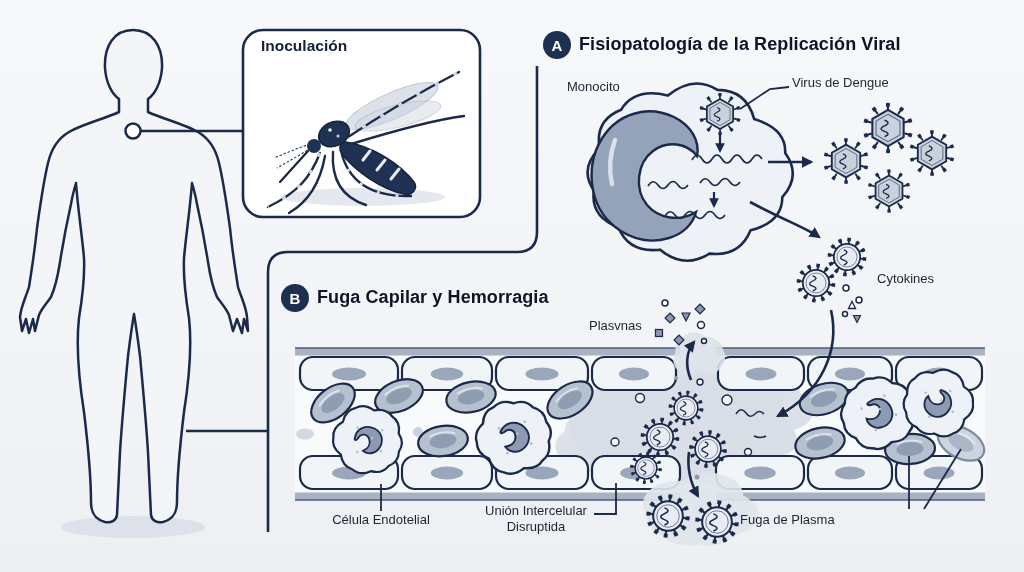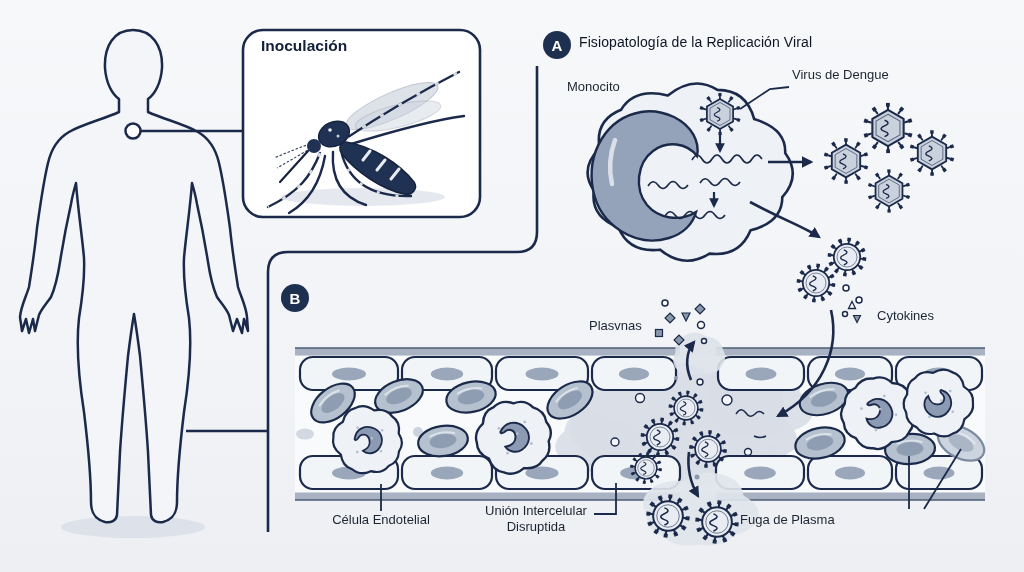--- a/index.html
+++ b/index.html
@@ -8,21 +8,21 @@
     background:linear-gradient(180deg,#f7f8fa 0%,#f2f4f7 55%,#edeff3 100%);
     font-family:"Liberation Sans", sans-serif;
   }
   .stage svg{position:absolute;left:0;top:0;}
   .lbl{
     position:absolute;font-size:13px;line-height:1.25;color:#1c2432;
     font-weight:500;white-space:nowrap;
   }
   .lbl.center{transform:translateX(-50%);text-align:center;}
   .title{
-    position:absolute;font-size:14px;font-weight:400;color:#0e1426;white-space:nowrap;
+    position:absolute;font-size:18px;font-weight:700;color:#0e1426;white-space:nowrap;
     letter-spacing:.1px;
   }
   .box-title{position:absolute;font-size:15.5px;font-weight:700;color:#14203a;}
   .badge{
     position:absolute;width:28px;height:28px;border-radius:50%;
     background:#1e3050;color:#ffffff;font-weight:700;font-size:15px;
     display:flex;align-items:center;justify-content:center;
   }
 </style>
 </head>
@@ -423,24 +423,25 @@
         <path d="M 853.5 315.5 L 860.5 315.5 L 857 322.5 Z" fill="#8b97ab" stroke="#1b2a4a" stroke-width="1.2"></path>
         <circle cx="845" cy="314" r="2.5" fill="#ffffff" stroke="#1b2a4a" stroke-width="1.5"></circle>
       </g>
   </svg>
 
   <div class="box-title" style="left:261px;top:37px;">Inoculación</div>
 
   <div class="badge" style="left:543px;top:31px;">A</div>
   <div class="title" style="left:579px;top:34px;">Fisiopatología de la Replicación Viral</div>
   <div class="lbl" style="left:567px;top:79px;">Monocito</div>
-  <div class="lbl" style="left:792px;top:67px;">Virus de Dengue</div>
-  <div class="lbl" style="left:877px;top:271px;margin-top:37px;">Cytokines</div>
+  <div class="lbl" style="left:792px;top:75px;">Virus de Dengue</div>
+  <div class="lbl" style="left:877px;top:271px;">Cytokines</div>
 
   <div class="badge" style="left:281px;top:284px;">B</div>
+  <div class="title" style="left:317px;top:287px;">Fuga Capilar y Hemorragia</div>
   <div class="lbl" style="left:589px;top:318px;">Plasvnas</div>
   <div class="lbl center" style="left:381px;top:512px;">Célula Endotelial</div>
   <div class="lbl center" style="left:536px;top:503px;">
     <div>Unión Intercelular</div>
     <div>Disruptida</div>
   </div>
   <div class="lbl" style="left:740px;top:512px;text-align:right;">Fuga de Plasma</div>
 </div>
 
 </body></html>

